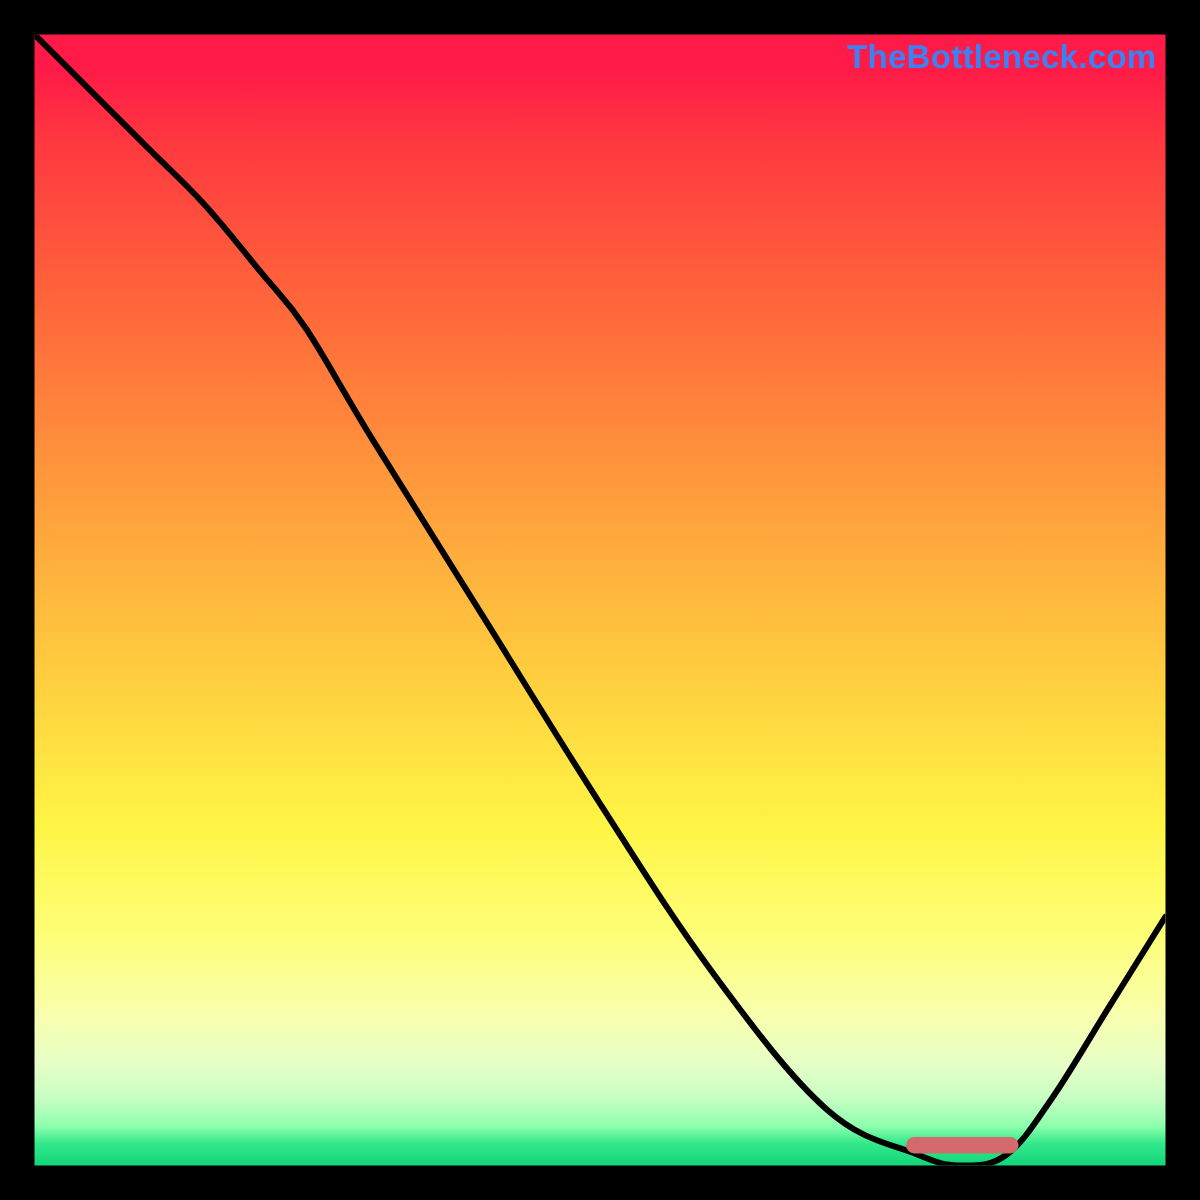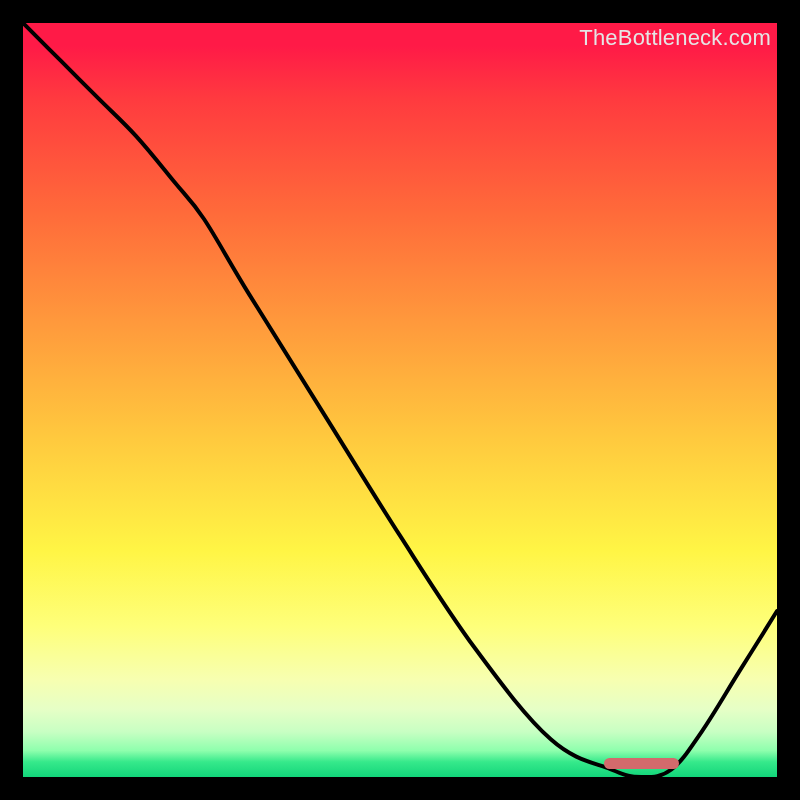--- a/index.html
+++ b/index.html
@@ -39,23 +39,23 @@
       #c8ffc3 94%,
       #8effad 96.5%,
       #36e98b 98%,
       #12d57a 100%
     );
   }
   .watermark {
     position: absolute;
     top: 2px;
     right: 6px;
-    color: #e5e5e5;
+    color: #3b82f6;
     font-size: 22px;
-    font-weight: 400;
+    font-weight: 700;
     letter-spacing: 0.2px;
     user-select: none;
     z-index: 5;
   }
   svg.curve {
     position: absolute;
     left: 0;
     top: 0;
     width: 754px;
     height: 754px;

